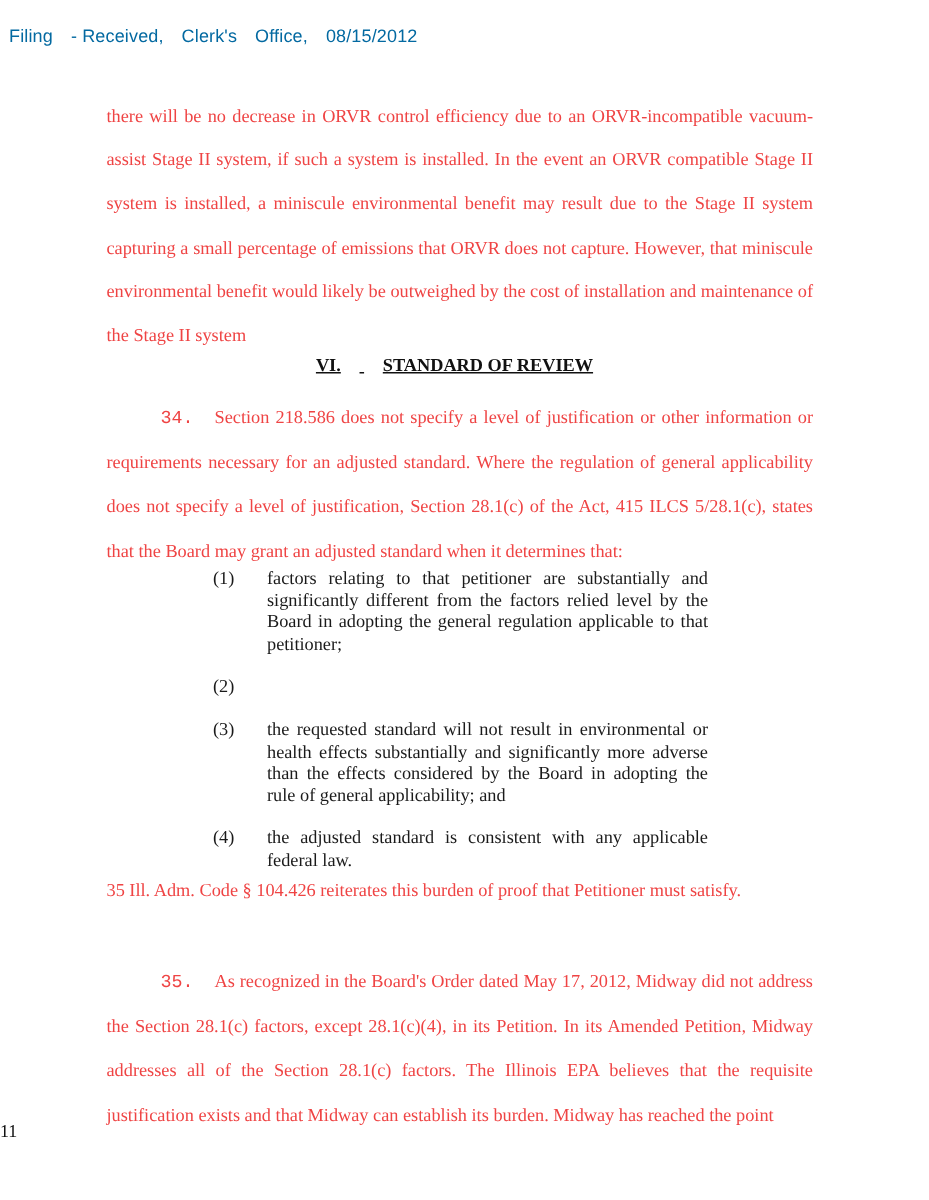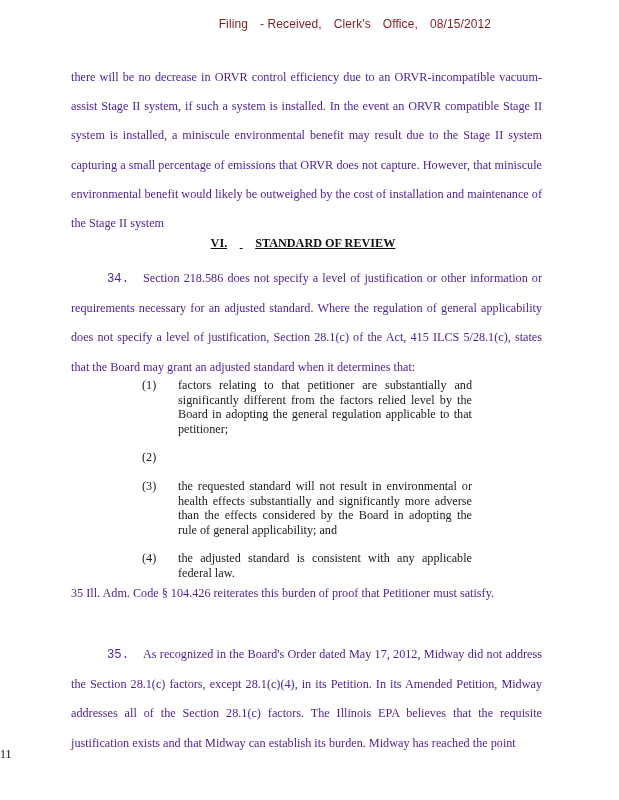--- a/index.html
+++ b/index.html
@@ -2,29 +2,29 @@
 <html><head>
   <meta charset="utf-8">
   <style>
     html, body { margin: 0; padding: 0; background: #ffffff; }
     body {
       width: 619px; height: 800px; position: relative; overflow: hidden;
       font-family: "Liberation Serif", "DejaVu Serif", serif;
       color: #111;
     }
     .header {
-      position: absolute; top: 17px; left: 0; width: 497px; text-align: right;
+      position: absolute; top: 17px; left: 0; width: 497px; text-align: left;
       font-family: "Liberation Sans", "DejaVu Sans", sans-serif;
-      font-size: 12px; color: #7f1d1d; letter-spacing: 0.1px;
+      font-size: 12px; color: #0369a1; letter-spacing: 0.1px;
     }
     .header span { margin: 0 6px; }
     .body-text {
       position: absolute; left: 71px; width: 471px;
       font-size: 12.2px; line-height: 29.2px; text-align: justify;
-      text-align-last: left; color: #4c1d95;
+      text-align-last: left; color: #ef4444;
     }
     .p1 { top: 63px; }
     .heading {
       position: absolute; top: 236px; left: 0; width: 606px; text-align: center;
       font-size: 12.2px; font-weight: bold; color: #111;
     }
     .heading .num, .heading .title { text-decoration: underline; }
     .heading .gap { display: inline-block; width: 28px; text-decoration: underline; }
     .p34 { top: 264px; }
     .indent { display: inline-block; width: 36px; }

